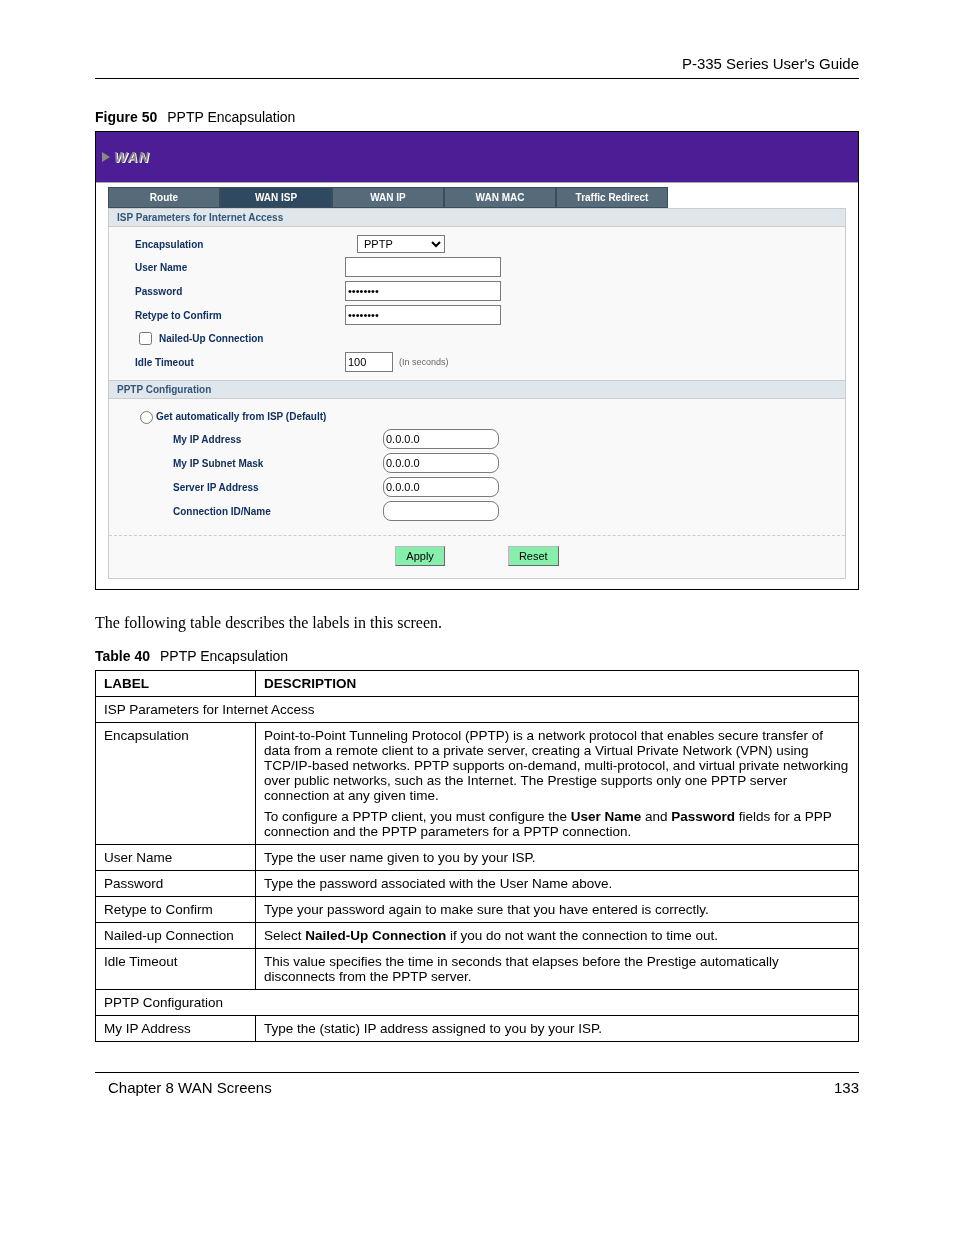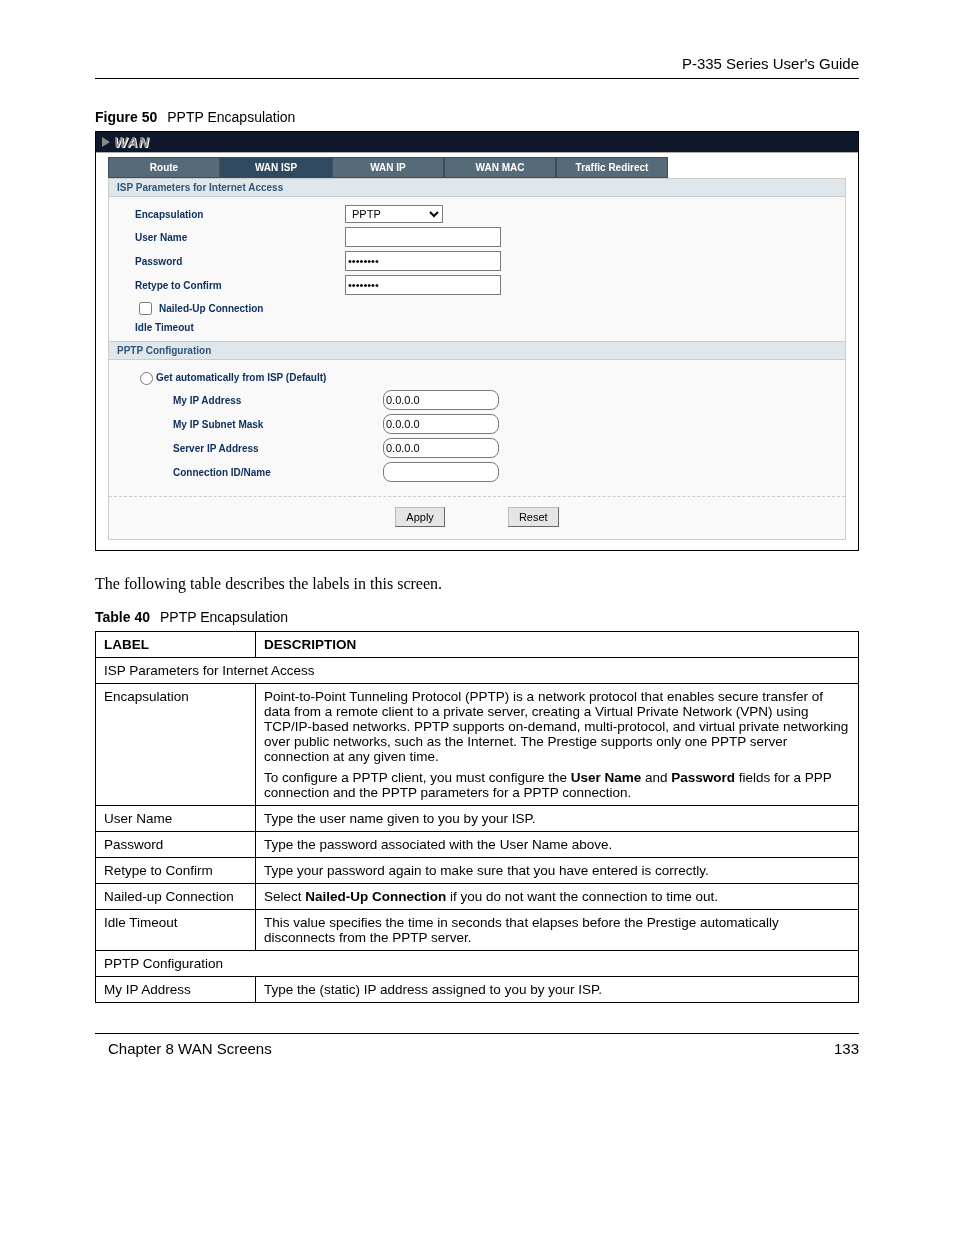--- a/index.html
+++ b/index.html
@@ -32,22 +32,22 @@
   .screenshot {
     border: 1px solid #000;
     background: #fff;
     font-family: Tahoma, Geneva, sans-serif;
     font-size: 11px;
     color: #103060;
   }
   .wan-title-bar {
     display:flex; align-items:center;
     border-bottom:1px solid #aaa;
-    padding:2px 6px;
-    background:#0f172a;
+    padding:17px 6px;
+    background:#4c1d95;
     color:#888; font-weight:bold; letter-spacing:1px; font-size:14px;
     text-shadow: 1px 1px #fff;
     font-style: italic;
   }
   .wan-arrow {
     display:inline-block; width:0;height:0;
     border-top:5px solid transparent;
     border-bottom:5px solid transparent;
     border-left:8px solid #888;
     margin-right:4px;
@@ -103,21 +103,21 @@
   .ctrl-cell { display:flex; align-items:center; gap:6px; }
   .ctrl-cell .hint { color:#666; font-size:9px; font-weight:normal; }
   select.fake, input.fake {
     font-family:Tahoma,Geneva,sans-serif;
     font-size:11px;
     border:1px solid #7a7a7a;
     background:#fff;
     padding:0 2px;
     height:18px;
   }
-  select.fake { width:98px; }
+  select.fake { width:88px;margin-left:12px; }
   input.fake.wide { width:150px; }
   input.fake.med { width:110px;border-radius:8px; }
   input.fake.small { width:42px; }
   .chk { display:flex; align-items:center; gap:4px; }
   .radio-line { display:flex; align-items:center; padding:1px 0 1px 26px; color:#103060; font-size:10px; font-weight:bold;}
   .sub-grid {
     display:grid;
     grid-template-columns: 210px 1fr;
     row-gap:4px;
     padding:4px 0 4px 64px;
@@ -125,21 +125,21 @@
   }
   .sub-grid .lbl { color:#103060; font-weight:bold; font-size:10px; }
   .btn-row { text-align:center; margin-top:10px; border-top:1px dashed #ccc; padding-top:10px; }
   .btn-row button {
     font-family:Tahoma,Geneva,sans-serif;
     font-size:11px;
     padding:0 10px;
     margin:0 30px;
     height:20px;
     border:1px outset #bbb;
-    background:#e5e5e5;
+    background:#86efac;
     cursor:pointer;
   }
 
   
   .body-text { font-family:"Times New Roman",serif; font-size:16px; margin:24px 0 16px 0;}
 
   
   .tbl-cap { font-size:14px; margin-bottom:6px; }
   .tbl-cap b { font-weight:bold; margin-right:10px; }
   table.desc {
@@ -212,20 +212,24 @@
             <input class="fake wide" type="password" value="********" style="">
           </div>
 
         <div class="chk">
           <input type="checkbox" style="">
           <span class="lbl">Nailed-Up Connection</span>
         </div>
         <div></div>
 
         <span class="lbl">Idle Timeout</span>
+        <div class="ctrl-cell">
+          <input class="fake small" value="100" style="">
+          <span class="hint">(In seconds)</span>
+        </div>
       </div>
 
       <div class="section-head">PPTP Configuration</div>
 
       <div style="padding-top:8px;">
         <div class="radio-line">
           <input type="radio" name="ipmode" style="">
           <span>Get automatically from ISP (Default)</span>
         </div>
 

